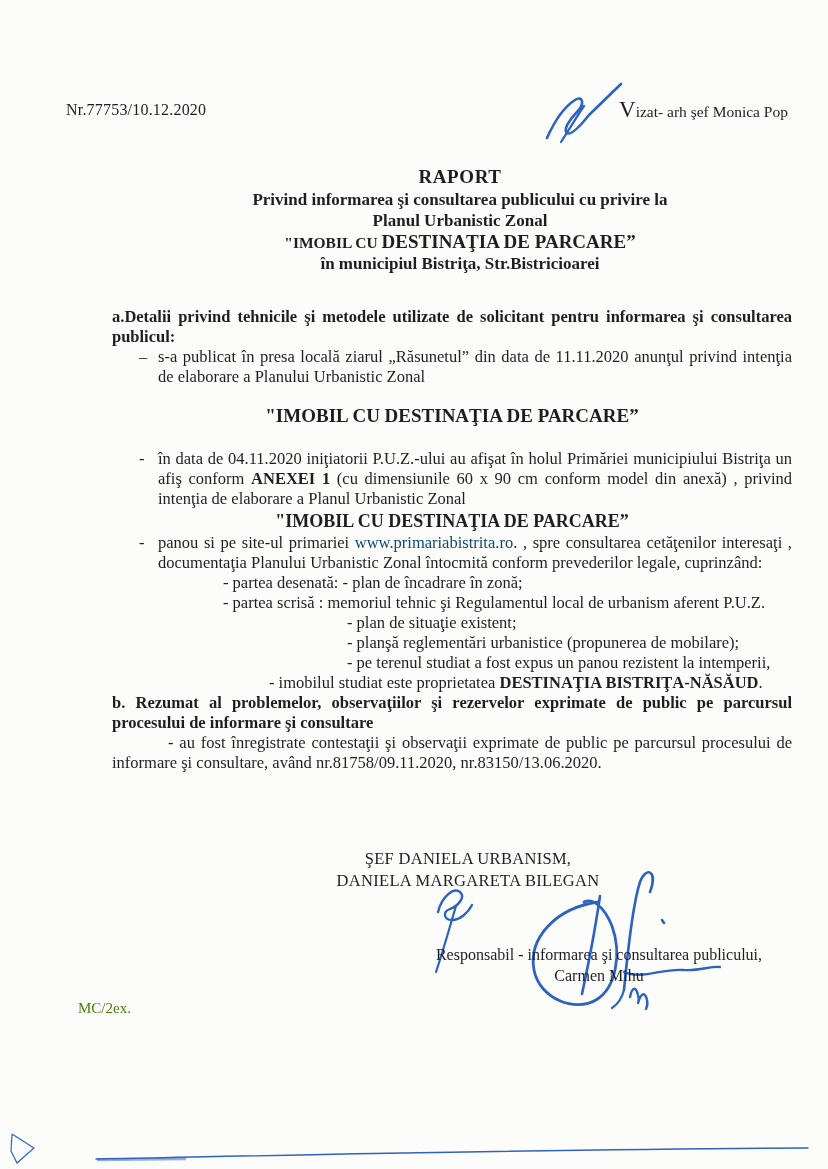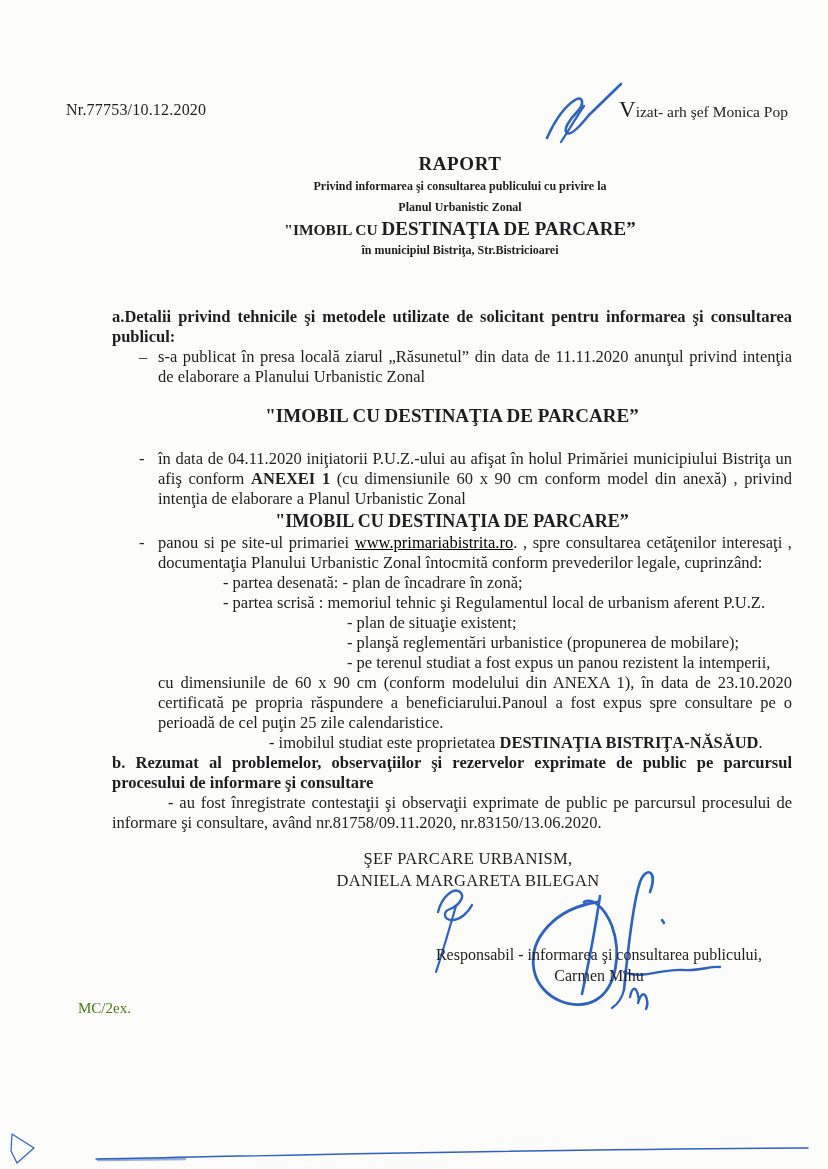--- a/index.html
+++ b/index.html
@@ -13,22 +13,22 @@
   }
   
   .hdr{position:absolute;top:62px;left:66px;right:40px;display:flex;justify-content:space-between;align-items:center;margin-top:35px;}
   .docnum{font-size:16px;letter-spacing:.2px;}
   .vizat{display:inline-block;font-size:15.5px;}
   .vizat::first-letter{font-size:23px;}
   .sig{position:absolute;}
   .sig path{fill:none;stroke:#2e62c0;stroke-linecap:round;stroke-linejoin:round;}
   
   .title{position:absolute;top:153px;left:92px;width:736px;text-align:center;font-weight:bold;line-height:21px;}
-  .t1{font-size:19px;letter-spacing:.6px;margin-bottom:2px;}
-  .t2,.t3,.t5{font-size:12px;}
+  .t1{font-size:19px;letter-spacing:.6px;margin-bottom:2px;margin-top:13px;}
+  .t2,.t3,.t5{font-size:17px;}
   .t4a{font-size:15.5px;}
   .t4b{font-size:19px;}
   
   .main{position:absolute;top:307px;left:112px;width:680px;font-size:16.5px;line-height:20px;}
   .just{text-align:justify;}
   .bold{font-weight:bold;}
   p{margin:0;}
   .bullet{position:relative;padding-left:46px;}
   .dash{position:absolute;left:27px;top:0;}
   .puz{margin:16px 0 0 0;text-align:center;font-size:19px;font-weight:bold;line-height:26px;}
@@ -37,21 +37,21 @@
   .ind1{padding-left:111px;}
   .ind2{padding-left:235px;}
   .cont{padding-left:46px;}
   .prop{padding-left:157px;}
   .hb{margin-top:0;}
   .bbody{text-indent:56px;}
   
   .sef{position:absolute;top:848px;left:308px;width:320px;text-align:center;font-size:16.5px;line-height:22px;letter-spacing:.3px;}
   .resp{position:absolute;top:944px;left:428px;width:342px;text-align:center;font-size:16px;line-height:21px;}
   .mc{position:absolute;top:1000px;left:78px;font-size:15px;color:#4d7c0f;}
-  .link{color:#000000;text-decoration:underline;cursor:pointer;}
+  .link{color:#0c4a6e;cursor:pointer;}
   .artifact path{fill:none;}
 </style>
 </head>
 <body>
 
 <div class="page">
 
   <div class="hdr">
     <span class="docnum">Nr.77753/10.12.2020</span>
     <span class="vizat">Vizat- arh şef Monica Pop</span>
@@ -93,31 +93,30 @@
       <p class="just"><span>panou si pe site-ul  primariei </span><a class="link">www.primariabistrita.ro</a><span>. , spre consultarea cetăţenilor interesaţi , documentaţia  Planului  Urbanistic Zonal întocmită conform prevederilor legale, cuprinzând:</span></p>
     </div>
 
     <div class="ind1">- partea desenată: - plan de încadrare în zonă;</div>
     <div class="ind1">- partea scrisă : memoriul tehnic şi Regulamentul local de urbanism aferent P.U.Z.</div>
 
     <div class="ind2">- plan de situaţie existent;</div>
     <div class="ind2">- planşă reglementări urbanistice (propunerea de mobilare);</div>
     <div class="ind2">- pe  terenul  studiat  a fost expus un panou rezistent la intemperii,</div>
 
-    <p class="cont just">cu dimensiunile de 60 x 90 cm (conform modelului din ANEXA 1), în data de 23.10.2020 certificată pe propria răspundere a beneficiarului.Panoul a fost expus  spre consultare pe o perioadă de cel puţin 25 zile calendaristice.</p>
 
     <div class="prop"><span>-  imobilul studiat  este proprietatea </span><b>DESTINAŢIA BISTRIŢA-NĂSĂUD</b><span>.</span></div>
 
     <p class="bold just hb">b. Rezumat al problemelor, observaţiilor şi rezervelor exprimate de public pe parcursul procesului de informare şi consultare</p>
     <p class="just bbody">- au fost înregistrate contestaţii şi observaţii exprimate de public pe parcursul procesului de informare şi consultare, având nr.81758/09.11.2020, nr.83150/13.06.2020.</p>
 
   </div>
 
   <div class="sef">
-    <div>ŞEF PARCARE URBANISM,</div>
+    <div>ŞEF DANIELA URBANISM,</div>
     <div>DANIELA MARGARETA BILEGAN</div>
   </div>
 
   <svg class="sig" style="top:882px;left:420px;" width="75" height="95" viewBox="0 0 75 95">
     <path d="M18,30 C22,14 34,5 40,10 C46,15 38,24 30,27 C22,30 24,38 32,38 C40,38 48,31 52,23" stroke-width="2.4"></path>
     <path d="M36,24 C30,44 24,66 16,90" stroke-width="2.2"></path>
   </svg>
 
   <svg class="sig" style="top:862px;left:512px;" width="240" height="155" viewBox="0 0 240 155">
     <path d="M86,40 C44,46 16,76 22,108 C28,138 64,150 84,138 C104,126 110,92 100,64 C92,44 80,36 72,40" stroke-width="2.8"></path>

